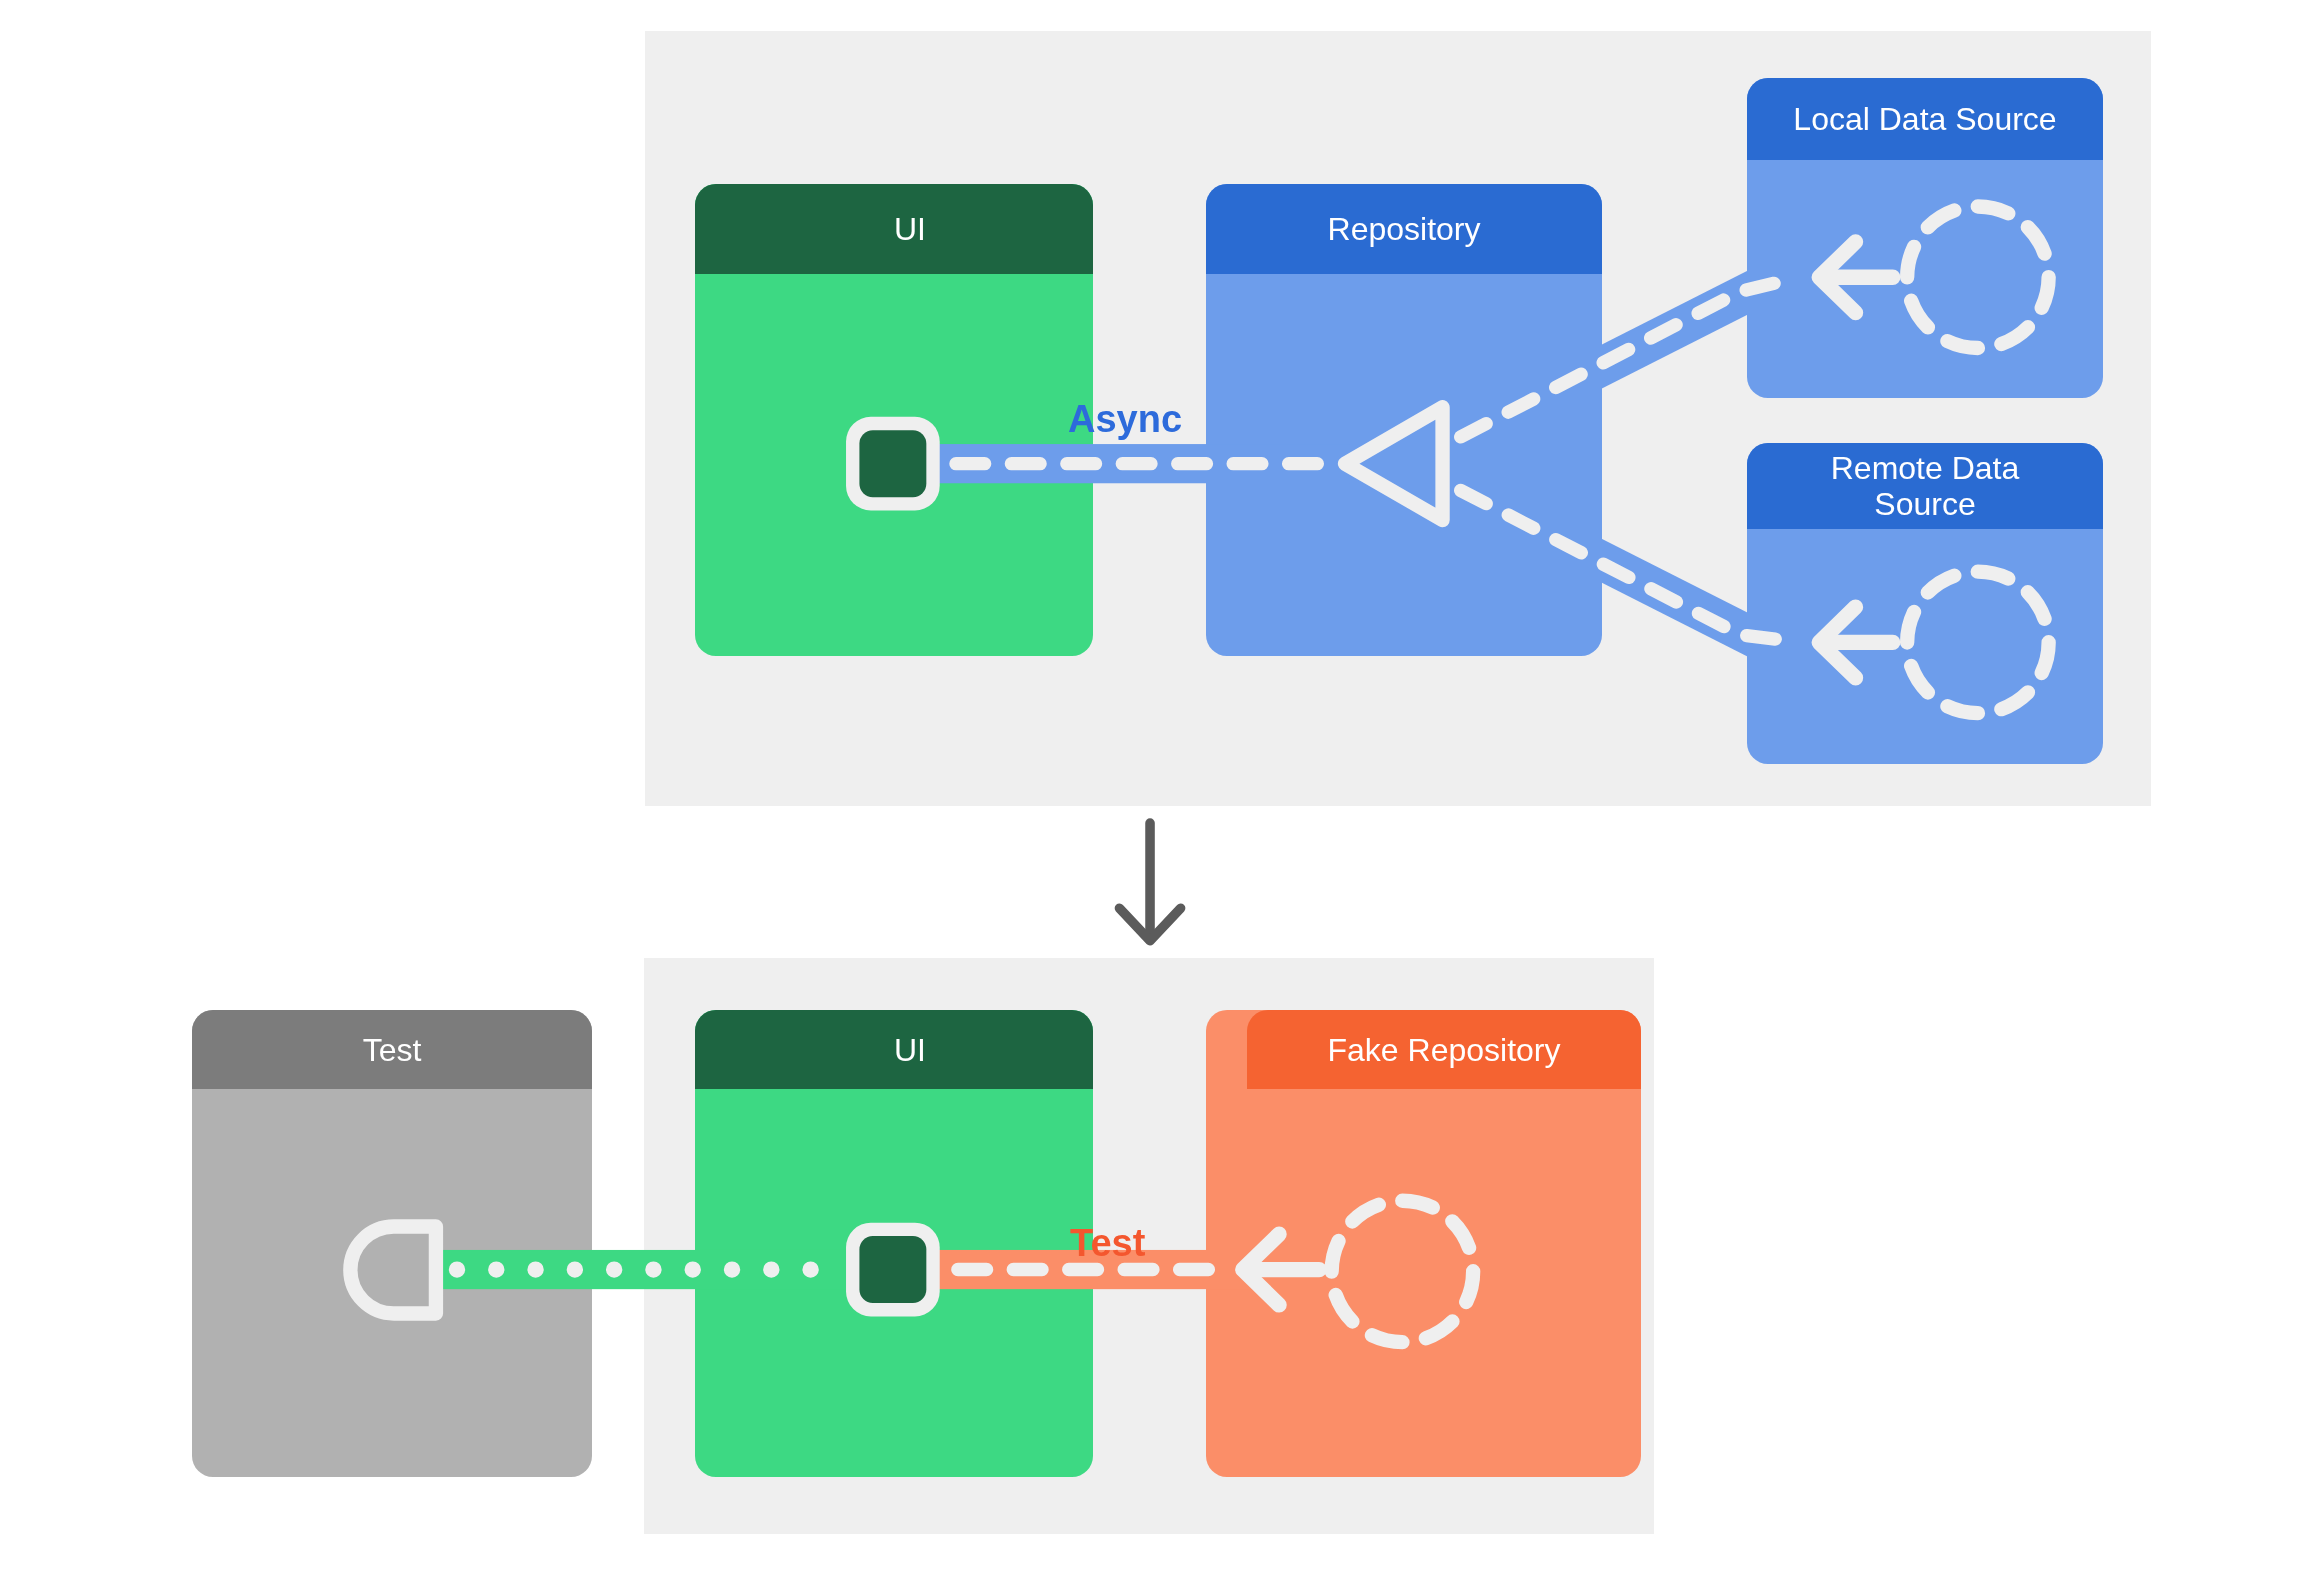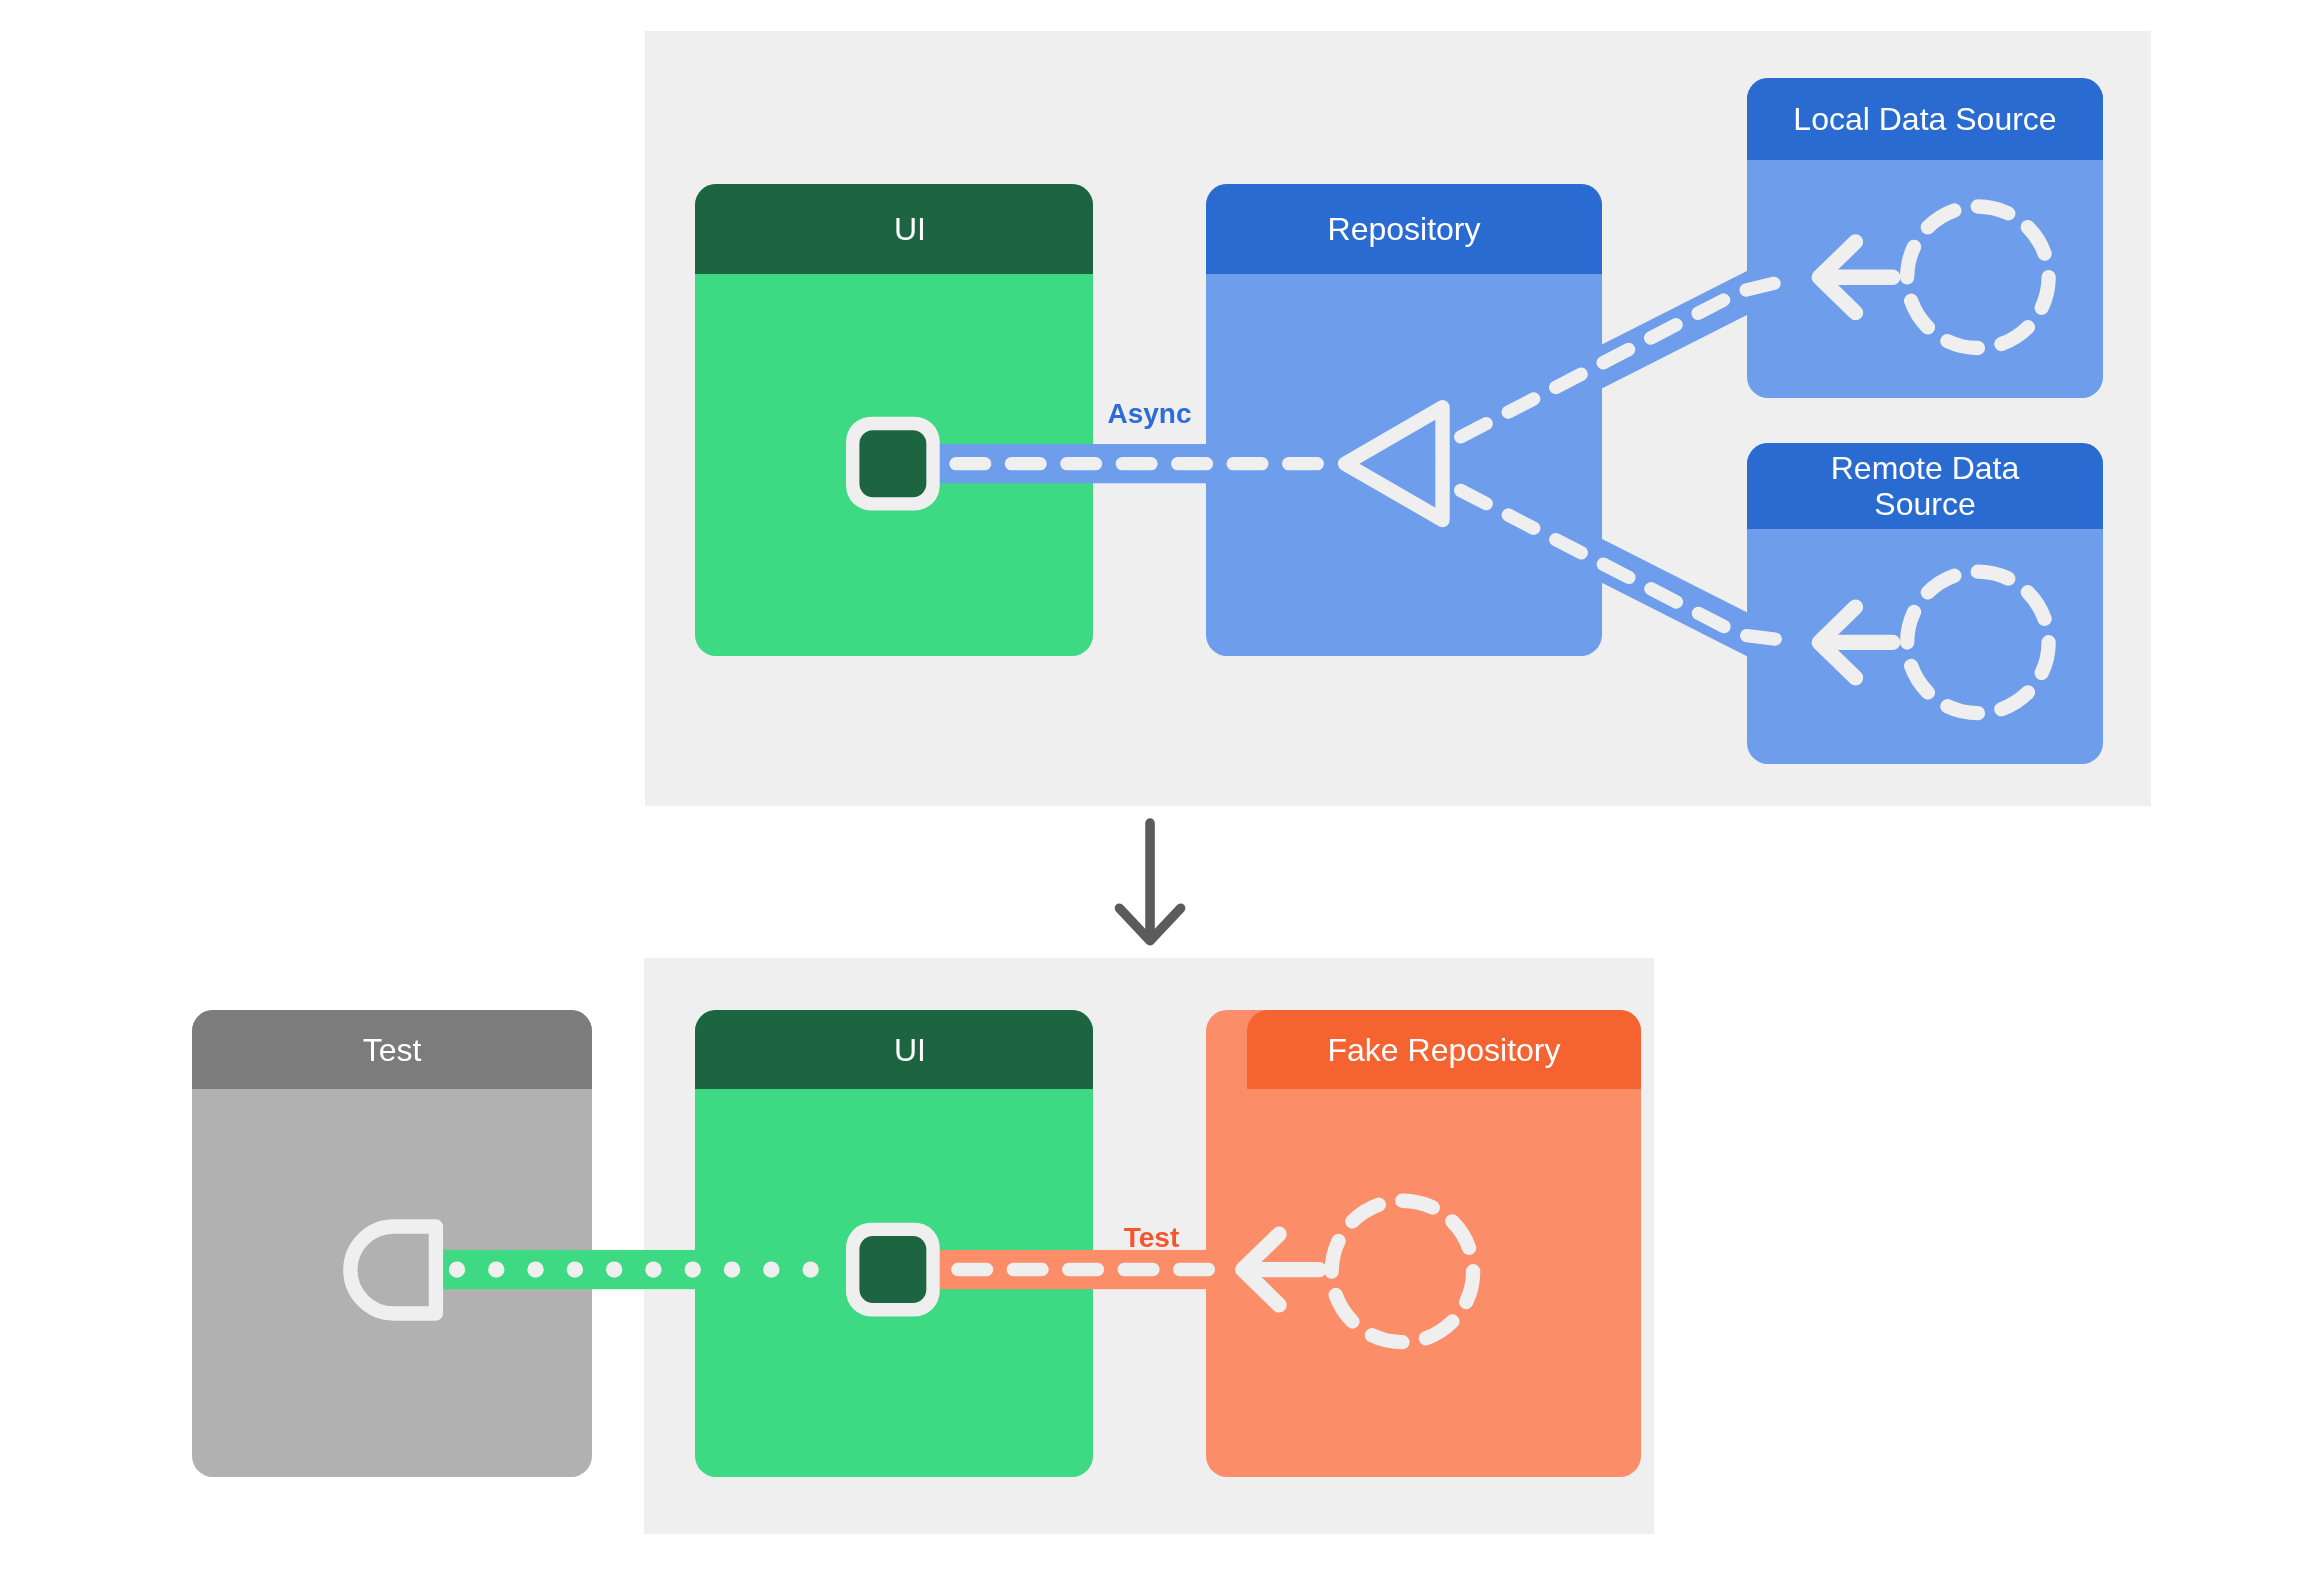--- a/index.html
+++ b/index.html
@@ -13,21 +13,21 @@
   .box-header{
     display:flex;align-items:center;justify-content:center;
     border-radius:21px 21px 0 0;color:#ffffff;
     font-size:32px;line-height:36px;text-align:center;
   }
   .box.green{background:var(--green-body);}  .box.green .box-header{background:var(--green-header);padding-left:32px;}
   .box.blue{background:var(--blue-body);}    .box.blue .box-header{background:var(--blue-header);}
   .box.orange{background:var(--orange-body);padding-left:41px;}.box.orange .box-header{background:var(--orange-header);}
   .box.gray{background:var(--gray-body);}    .box.gray .box-header{background:var(--gray-header);}
   .wrap-title{display:inline-block;max-width:256px;}
-  .edge-label{position:absolute;font-weight:bold;font-size:28px;width:163px;text-align:center;}
+  .edge-label{position:absolute;font-weight:bold;font-size:38px;width:163px;}
   .edge-label.async{color:var(--async-label);}
   .edge-label.sync{color:var(--sync-label);}
 
   
   .band-blue{stroke:var(--blue-body);stroke-width:41;fill:none;}
   .fill-blue{fill:var(--blue-body);}
   .fill-green{fill:var(--green-body);}
   .fill-orange{fill:var(--orange-body);}
   .dashes{stroke:var(--dash-color);stroke-width:14;fill:none;stroke-linecap:round;stroke-dasharray:30 28;}
   .dots{stroke:var(--dash-color);stroke-width:17;fill:none;stroke-linecap:round;stroke-dasharray:0.1 41;}

